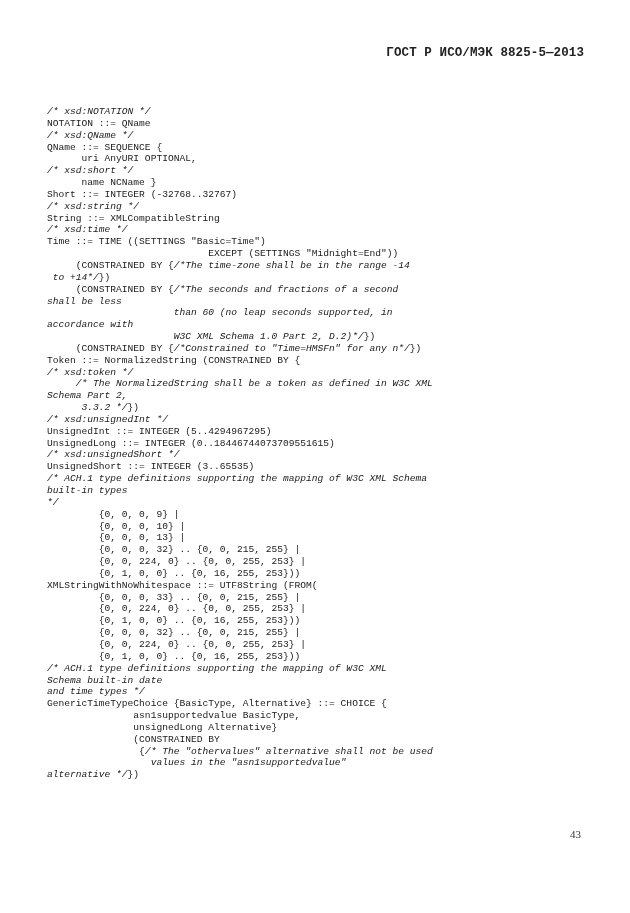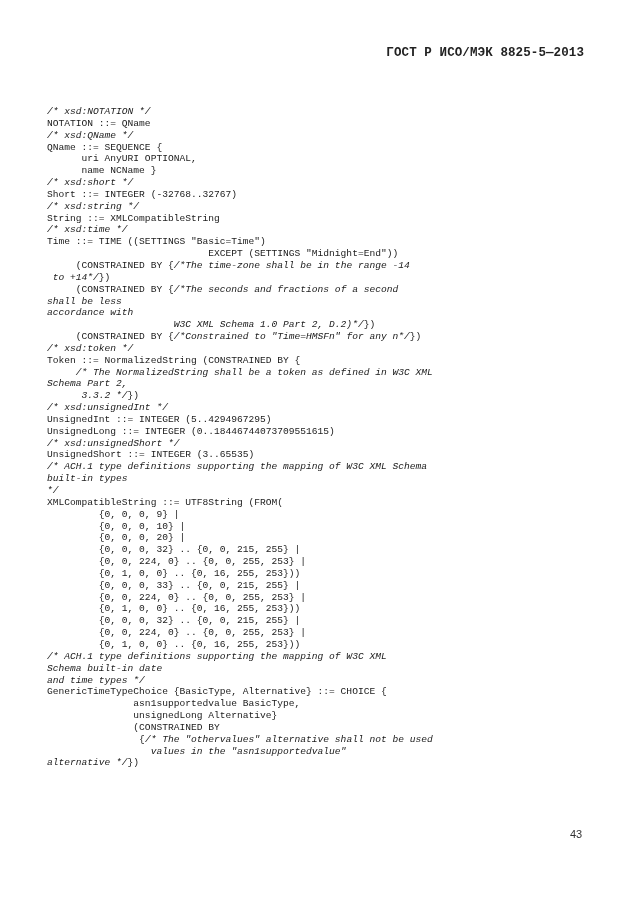--- a/index.html
+++ b/index.html
@@ -11,69 +11,70 @@
   }
   .code {
     position: absolute; top: 78px; left: 47px; width: 560px;
     font-family: "Liberation Mono", monospace; font-size: 9.6px;
     line-height: 11.85px; color: #1a1a1a; margin-top: 28px;
   }
   .line { white-space: pre; height: 11.85px; }
   .it { font-style: italic; }
   .pagenum {
     position: absolute; top: 828px; left: 570px;
-    font-family: Liberation Sans, sans-serif; font-size: 11px; color: #333;
+    font-family: Liberation Serif, serif; font-size: 11px; color: #333;
   }
 </style>
 </head>
 <body>
 
 <div class="header">ГОСТ Р ИСО/МЭК 8825-5—2013</div>
 
 <div class="code" id="code">
     <div class="line"><span class="it">/* xsd:NOTATION */</span></div>
     <div class="line"><span>NOTATION ::= QName</span></div>
     <div class="line"><span class="it">/* xsd:QName */</span></div>
     <div class="line"><span>QName ::= SEQUENCE {</span></div>
     <div class="line"><span>      uri AnyURI OPTIONAL,</span></div>
+    <div class="line"><span class="it">/* xsd:short */</span></div>
     <div class="line"><span>      name NCName }</span></div>
-    <div class="line"><span class="it">/* xsd:short */</span></div>
     <div class="line"><span>Short ::= INTEGER (-32768..32767)</span></div>
     <div class="line"><span class="it">/* xsd:string */</span></div>
     <div class="line"><span>String ::= XMLCompatibleString</span></div>
     <div class="line"><span class="it">/* xsd:time */</span></div>
     <div class="line"><span>Time ::= TIME ((SETTINGS "Basic=Time")</span></div>
     <div class="line"><span>                            EXCEPT (SETTINGS "Midnight=End"))</span></div>
     <div class="line"><span>     (CONSTRAINED BY {</span><span class="it">/*The time-zone shall be in the range -14</span></div>
     <div class="line"><span class="it"> to +14*/</span><span>})</span></div>
     <div class="line"><span>     (CONSTRAINED BY {</span><span class="it">/*The seconds and fractions of a second</span></div>
     <div class="line"><span class="it">shall be less</span></div>
+    <div class="line"><span class="it">                      than 60 (no leap seconds supported, in</span></div>
     <div class="line"><span class="it">accordance with</span></div>
     <div class="line"><span class="it">                      W3C XML Schema 1.0 Part 2, D.2)*/</span><span>})</span></div>
     <div class="line"><span>     (CONSTRAINED BY {</span><span class="it">/*Constrained to "Time=HMSFn" for any n*/</span><span>})</span></div>
+    <div class="line"><span>Token ::= NormalizedString (CONSTRAINED BY {</span></div>
     <div class="line"><span class="it">/* xsd:token */</span></div>
-    <div class="line"><span>Token ::= NormalizedString (CONSTRAINED BY {</span></div>
     <div class="line"><span class="it">     /* The NormalizedString shall be a token as defined in W3C XML</span></div>
     <div class="line"><span class="it">Schema Part 2,</span></div>
     <div class="line"><span class="it">      3.3.2 */</span><span>})</span></div>
     <div class="line"><span class="it">/* xsd:unsignedInt */</span></div>
     <div class="line"><span>UnsignedInt ::= INTEGER (5..4294967295)</span></div>
     <div class="line"><span>UnsignedLong ::= INTEGER (0..18446744073709551615)</span></div>
     <div class="line"><span class="it">/* xsd:unsignedShort */</span></div>
     <div class="line"><span>UnsignedShort ::= INTEGER (3..65535)</span></div>
     <div class="line"><span class="it">/* ACH.1 type definitions supporting the mapping of W3C XML Schema</span></div>
     <div class="line"><span class="it">built-in types</span></div>
     <div class="line"><span class="it">*/</span></div>
-    <div class="line"><span>XMLCompatibleString ::= UTF8String (FROM(</span></div>
     <div class="line"><span>         {0, 0, 0, 9} |</span></div>
     <div class="line"><span>         {0, 0, 0, 10} |</span></div>
-    <div class="line"><span>         {0, 0, 0, 20} |</span></div>
+    <div class="line"><span>         {0, 0, 0, 13} |</span></div>
     <div class="line"><span>         {0, 0, 0, 32} .. {0, 0, 215, 255} |</span></div>
     <div class="line"><span>         {0, 0, 224, 0} .. {0, 0, 255, 253} |</span></div>
     <div class="line"><span>         {0, 1, 0, 0} .. {0, 16, 255, 253}))</span></div>
+    <div class="line"><span>XMLStringWithNoWhitespace ::= UTF8String (FROM(</span></div>
     <div class="line"><span>         {0, 0, 0, 33} .. {0, 0, 215, 255} |</span></div>
     <div class="line"><span>         {0, 0, 224, 0} .. {0, 0, 255, 253} |</span></div>
     <div class="line"><span>         {0, 1, 0, 0} .. {0, 16, 255, 253}))</span></div>
     <div class="line"><span>         {0, 0, 0, 32} .. {0, 0, 215, 255} |</span></div>
     <div class="line"><span>         {0, 0, 224, 0} .. {0, 0, 255, 253} |</span></div>
     <div class="line"><span>         {0, 1, 0, 0} .. {0, 16, 255, 253}))</span></div>
     <div class="line"><span class="it">/* ACH.1 type definitions supporting the mapping of W3C XML</span></div>
     <div class="line"><span class="it">Schema built-in date</span></div>
     <div class="line"><span class="it">and time types */</span></div>
     <div class="line"><span>GenericTimeTypeChoice {BasicType, Alternative} ::= CHOICE {</span></div>

